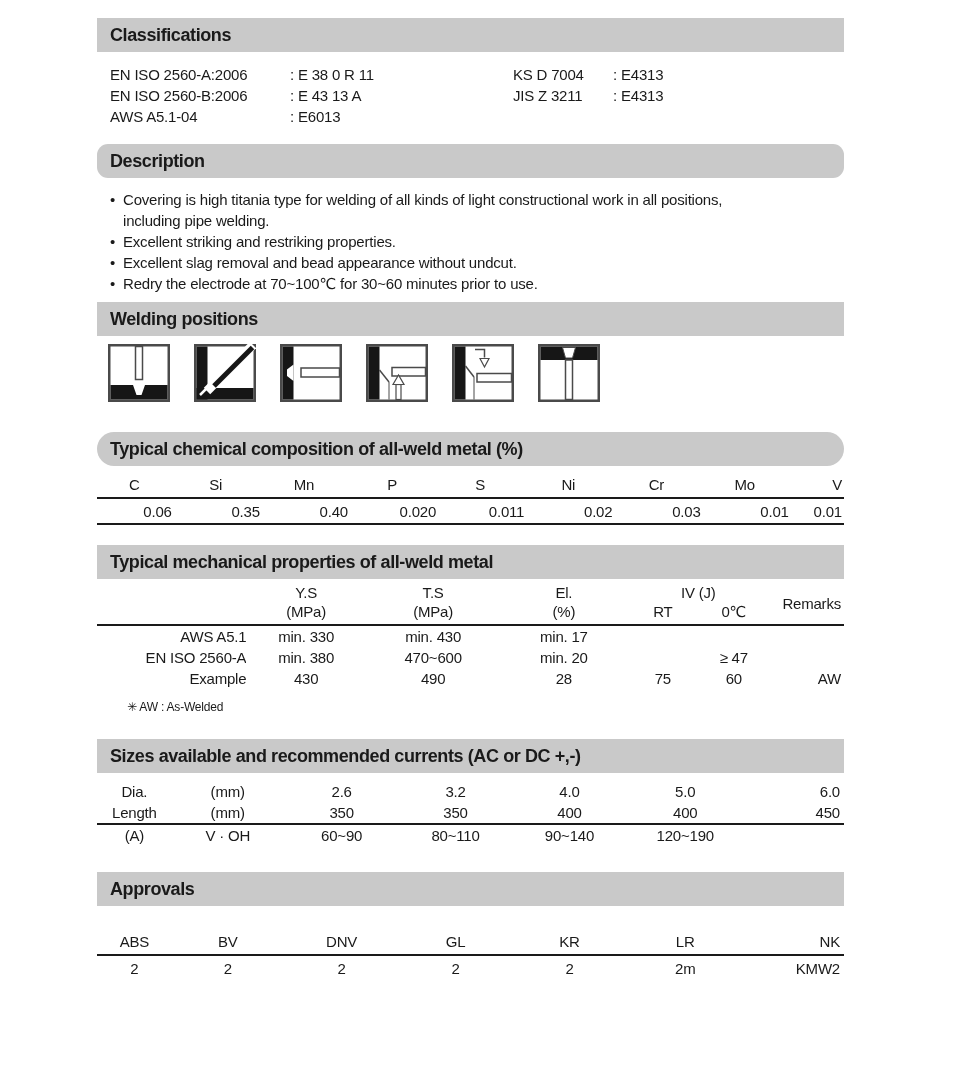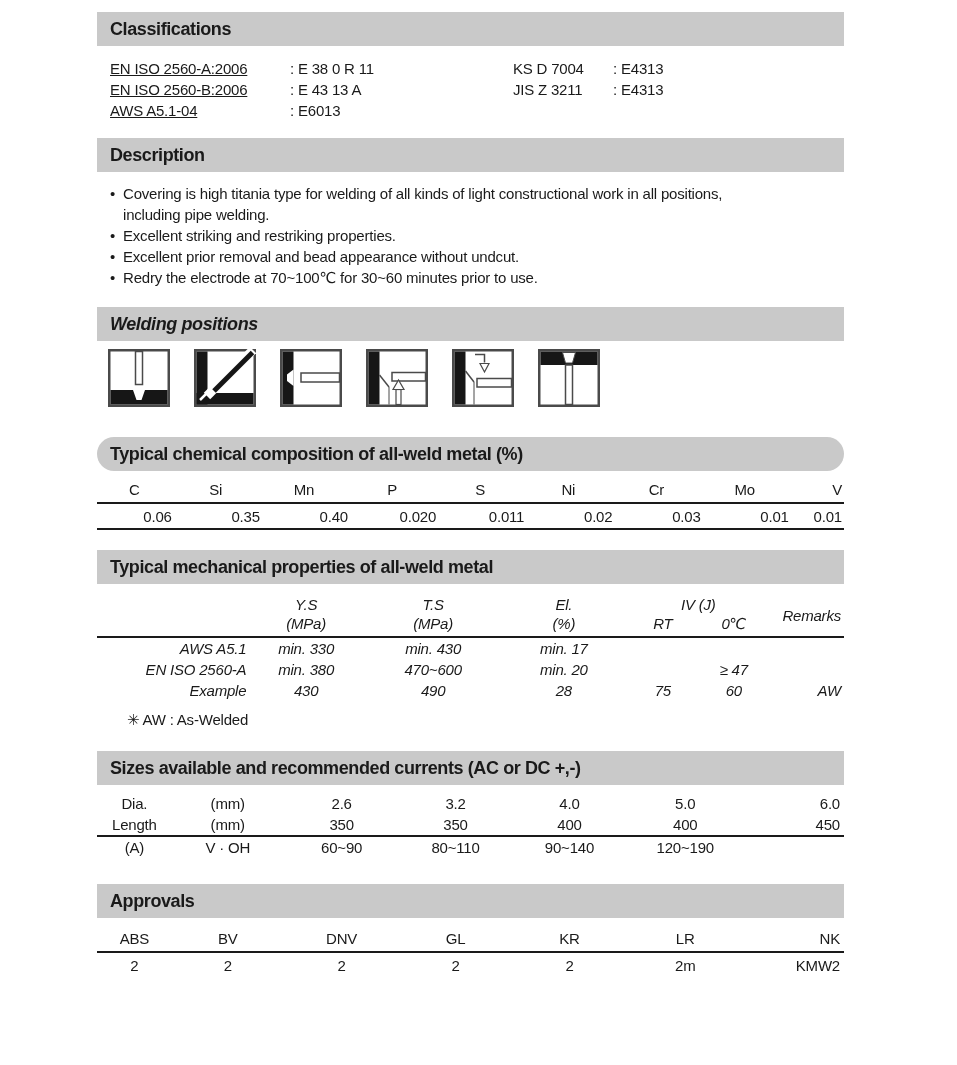--- a/index.html
+++ b/index.html
@@ -12,21 +12,21 @@
 
   .bar {
     background:#c9c9c9; height:34px; width:747px; box-sizing:border-box;
     display:flex; align-items:center; padding-left:13px;
   }
   .bar span { font-size:18px; font-weight:bold; letter-spacing:-0.4px; }
 
   
   .class-rows { margin-top:12px; padding-left:13px; font-size:15px; line-height:21px; }
   .class-row { display:flex; }
-  .cl-label  { width:180px;text-decoration:underline; }
+  .cl-label  { width:180px; }
   .cl-value  { width:223px; }
   .cl-label2 { width:100px; }
 
   
   .bullets { margin-top:11px; padding-left:13px; font-size:15px; line-height:21px; }
   .bullet { display:flex; }
   .dot { flex:0 0 13px; }
   .btxt { white-space:pre-line; }
 
   
@@ -38,41 +38,41 @@
   .tbl td { padding:0; line-height:21px; text-align:center; vertical-align:middle;
             overflow:hidden; white-space:nowrap; }
 
   
   .chem { margin-top:6px; }
   .chem .head td { height:25px; border-bottom:2px solid #1a1a1a; }
   .chem .vals td { height:24px; border-bottom:2.5px solid #1a1a1a;text-align:right; }
   .chem td.last { text-align:right; padding-right:2px; }
 
   
-  .mech { margin-top:9px;font-style:italic; }
+  .mech { margin-top:2px; }
   .mech td { line-height:19px; }
   .mech .h1 td { padding-top:2px; }
   .mech .h2 td { border-bottom:2.5px solid #1a1a1a; padding-bottom:3px; }
   .mech td.lbl { text-align:right; padding-left:13px; }
   .mech td.rem { text-align:right; padding-right:3px; }
   .mech .datarow td { line-height:21px; }
 
   
   .sz { margin-top:8px; }
   .sz .thick td { border-bottom:2.5px solid #1a1a1a;text-align:center; }
   .sz td.last, .apv td.last { text-align:right; padding-right:4px; }
-  .apv { margin-top:8px; }
+  .apv { margin-top:23px; }
   .apv .head td { height:25px; border-bottom:2.5px solid #1a1a1a; }
   .apv .vals td { height:24px; }
 
-  .footnote { margin-top:8px; padding-left:30px; font-size:15px; line-height:21px; }
-
-  .mt-bar1 { margin-top:12px; }
-  .mt-bar2 { margin-top:17px; }
-  .mt-bar3 { margin-top:19px;font-style:italic; }
+  .footnote { margin-top:8px; padding-left:30px; font-size:12px; line-height:21px; }
+
+  .mt-bar1 { margin-top:18px; }
+  .mt-bar2 { margin-top:17px;border-radius:11px; }
+  .mt-bar3 { margin-top:8px; }
   .mt-bar4 { margin-top:30px;border-radius:17px; }
   .mt-bar5 { margin-top:20px; }
   .mt-bar6 { margin-top:21px; }
   .mt-bar7 { margin-top:26px; }
 </style>
 </head>
 <body>
 
 <div class="content">
 
@@ -108,21 +108,21 @@
       <span class="dot">•</span>
       <span class="btxt">Covering is high titania type for welding of all kinds of light constructional work in all positions,
 including pipe welding.</span>
     </div>
     <div class="bullet">
       <span class="dot">•</span>
       <span class="btxt">Excellent striking and restriking properties.</span>
     </div>
     <div class="bullet">
       <span class="dot">•</span>
-      <span class="btxt">Excellent prior removal and bead appearance without undcut.</span>
+      <span class="btxt">Excellent slag removal and bead appearance without undcut.</span>
     </div>
     <div class="bullet">
       <span class="dot">•</span>
       <span class="btxt">Redry the electrode at 70~100℃ for 30~60 minutes prior to use.</span>
     </div>
   </div>
 
   <div class="bar mt-bar3">
     <span>Welding positions</span>
   </div>

